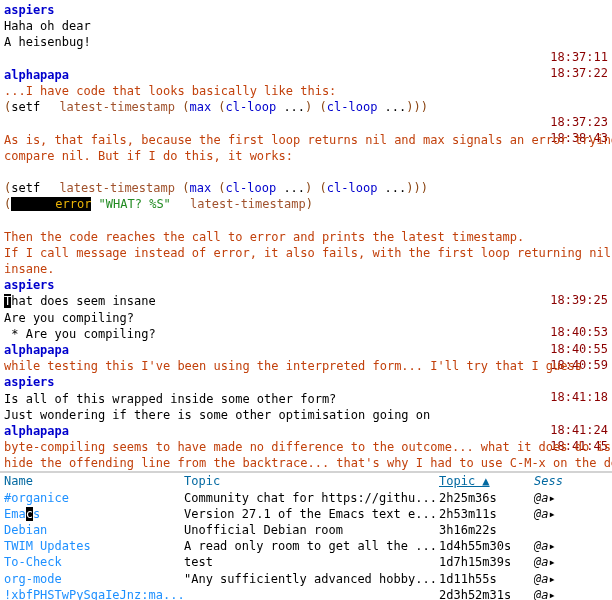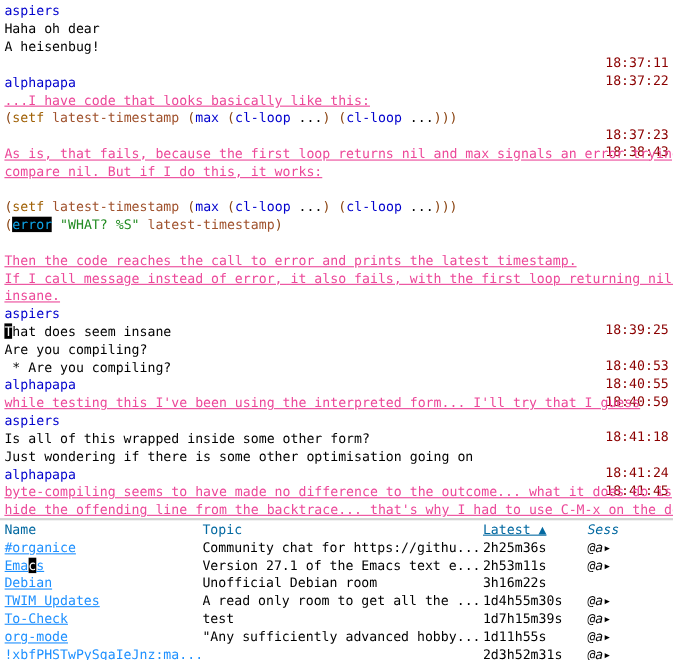--- a/index.html
+++ b/index.html
@@ -23,30 +23,31 @@
   }
   .line { white-space: pre; position: relative; min-height: 16px; }
   .ts {
     position: absolute;
     right: 0;
     color: #8b0000;
     background: #fff;
     padding-left: 4px;
     margin-top: 31px;
   }
-  .nick { color: #0000cd; font-weight: normal; }
-  .narr { color: #ec4899; text-decoration: underline; }
+  .nick { color: #0000cd; font-weight: bold; }
+  .narr { color: #c2410c; }
   .paren { color: #8b4513; }
-  .setf { color: #a16207; text-align: center; }
-  .var { color: #a0522d; }
+  .setf { color: #000000; text-align: center; }
+  .var { color: #a0522d; margin-left: 12px; }
   .fn { color: #0000cd; }
   .str { color: #228b22; }
   .err-box {
     background: #000;
-    color: #0ea5e9;
+    color: #eab308;
+    padding-left: 44px;
   }
   .cursor-block {
     background: #000;
     color: #fff;
   }
   .arrow { color: #000; }
   .modeline {
     background: #d3d3d3;
     color: #000;
     font-size: 12px;
@@ -60,21 +61,21 @@
     overflow: hidden;
   }
   .rooms-header { white-space: pre; color: #0369a1; }
   .rooms-header .sort { text-decoration: underline; }
   .room-row { display: flex; white-space: pre; }
   .col-name { width: 180px; overflow: hidden; text-overflow: clip; }
   .col-topic { width: 255px; overflow: hidden; text-overflow: clip; }
   .col-latest { width: 95px; overflow: hidden; }
   .col-sess { flex: 1; overflow: hidden; text-align: left; font-style: italic;}
   .rooms-pane .col-sess { text-align: left;}
-  .under { text-decoration: underline; color: #1e90ff;}
+  .under { color: #1e90ff;}
 </style>
 </head>
 <body>
 
 <div class="app">
   <div class="chat-pane" id="chat-pane">
       <div class="line"><span class="nick">aspiers</span></div>
       <div class="line"><span>Haha oh dear</span><span class="ts">18:37:11</span></div>
       <div class="line"><span>A heisenbug!</span><span class="ts">18:37:22</span></div>
       <div class="line" style="min-height: 8px;">&nbsp;</div>
@@ -106,21 +107,21 @@
     </div>
 
   <div class="modeline">
     
   </div>
 
   <div class="rooms-pane">
     <div class="room-row rooms-header">
       <span class="col-name">Name</span>
       <span class="col-topic">Topic</span>
-      <span class="col-latest sort">Latest ▲</span>
+      <span class="col-latest sort">Topic ▲</span>
       <span class="col-sess">Sess</span>
     </div>
     <div id="rooms-body">
         <div class="room-row"><span class="col-name"><span class="under">#organice</span></span><span class="col-topic">Community chat for https://githu...</span><span class="col-latest">2h25m36s</span><span class="col-sess arrow">@a▸</span></div>
         <div class="room-row"><span class="col-name"><span class="under">Ema</span><span class="cursor-block">c</span><span class="under">s</span></span><span class="col-topic">Version 27.1 of the Emacs text e...</span><span class="col-latest">2h53m11s</span><span class="col-sess arrow">@a▸</span></div>
         <div class="room-row"><span class="col-name"><span class="under">Debian</span></span><span class="col-topic">Unofficial Debian room</span><span class="col-latest">3h16m22s</span><span class="col-sess arrow"></span></div>
         <div class="room-row"><span class="col-name"><span class="under">TWIM Updates</span></span><span class="col-topic">A read only room to get all the ...</span><span class="col-latest">1d4h55m30s</span><span class="col-sess arrow">@a▸</span></div>
         <div class="room-row"><span class="col-name"><span class="under">To-Check</span></span><span class="col-topic">test</span><span class="col-latest">1d7h15m39s</span><span class="col-sess arrow">@a▸</span></div>
         <div class="room-row"><span class="col-name"><span class="under">org-mode</span></span><span class="col-topic">"Any sufficiently advanced hobby...</span><span class="col-latest">1d11h55s</span><span class="col-sess arrow">@a▸</span></div>
         <div class="room-row"><span class="col-name"><span class="under">!xbfPHSTwPySgaIeJnz:ma...</span></span><span class="col-topic"></span><span class="col-latest">2d3h52m31s</span><span class="col-sess arrow">@a▸</span></div>

